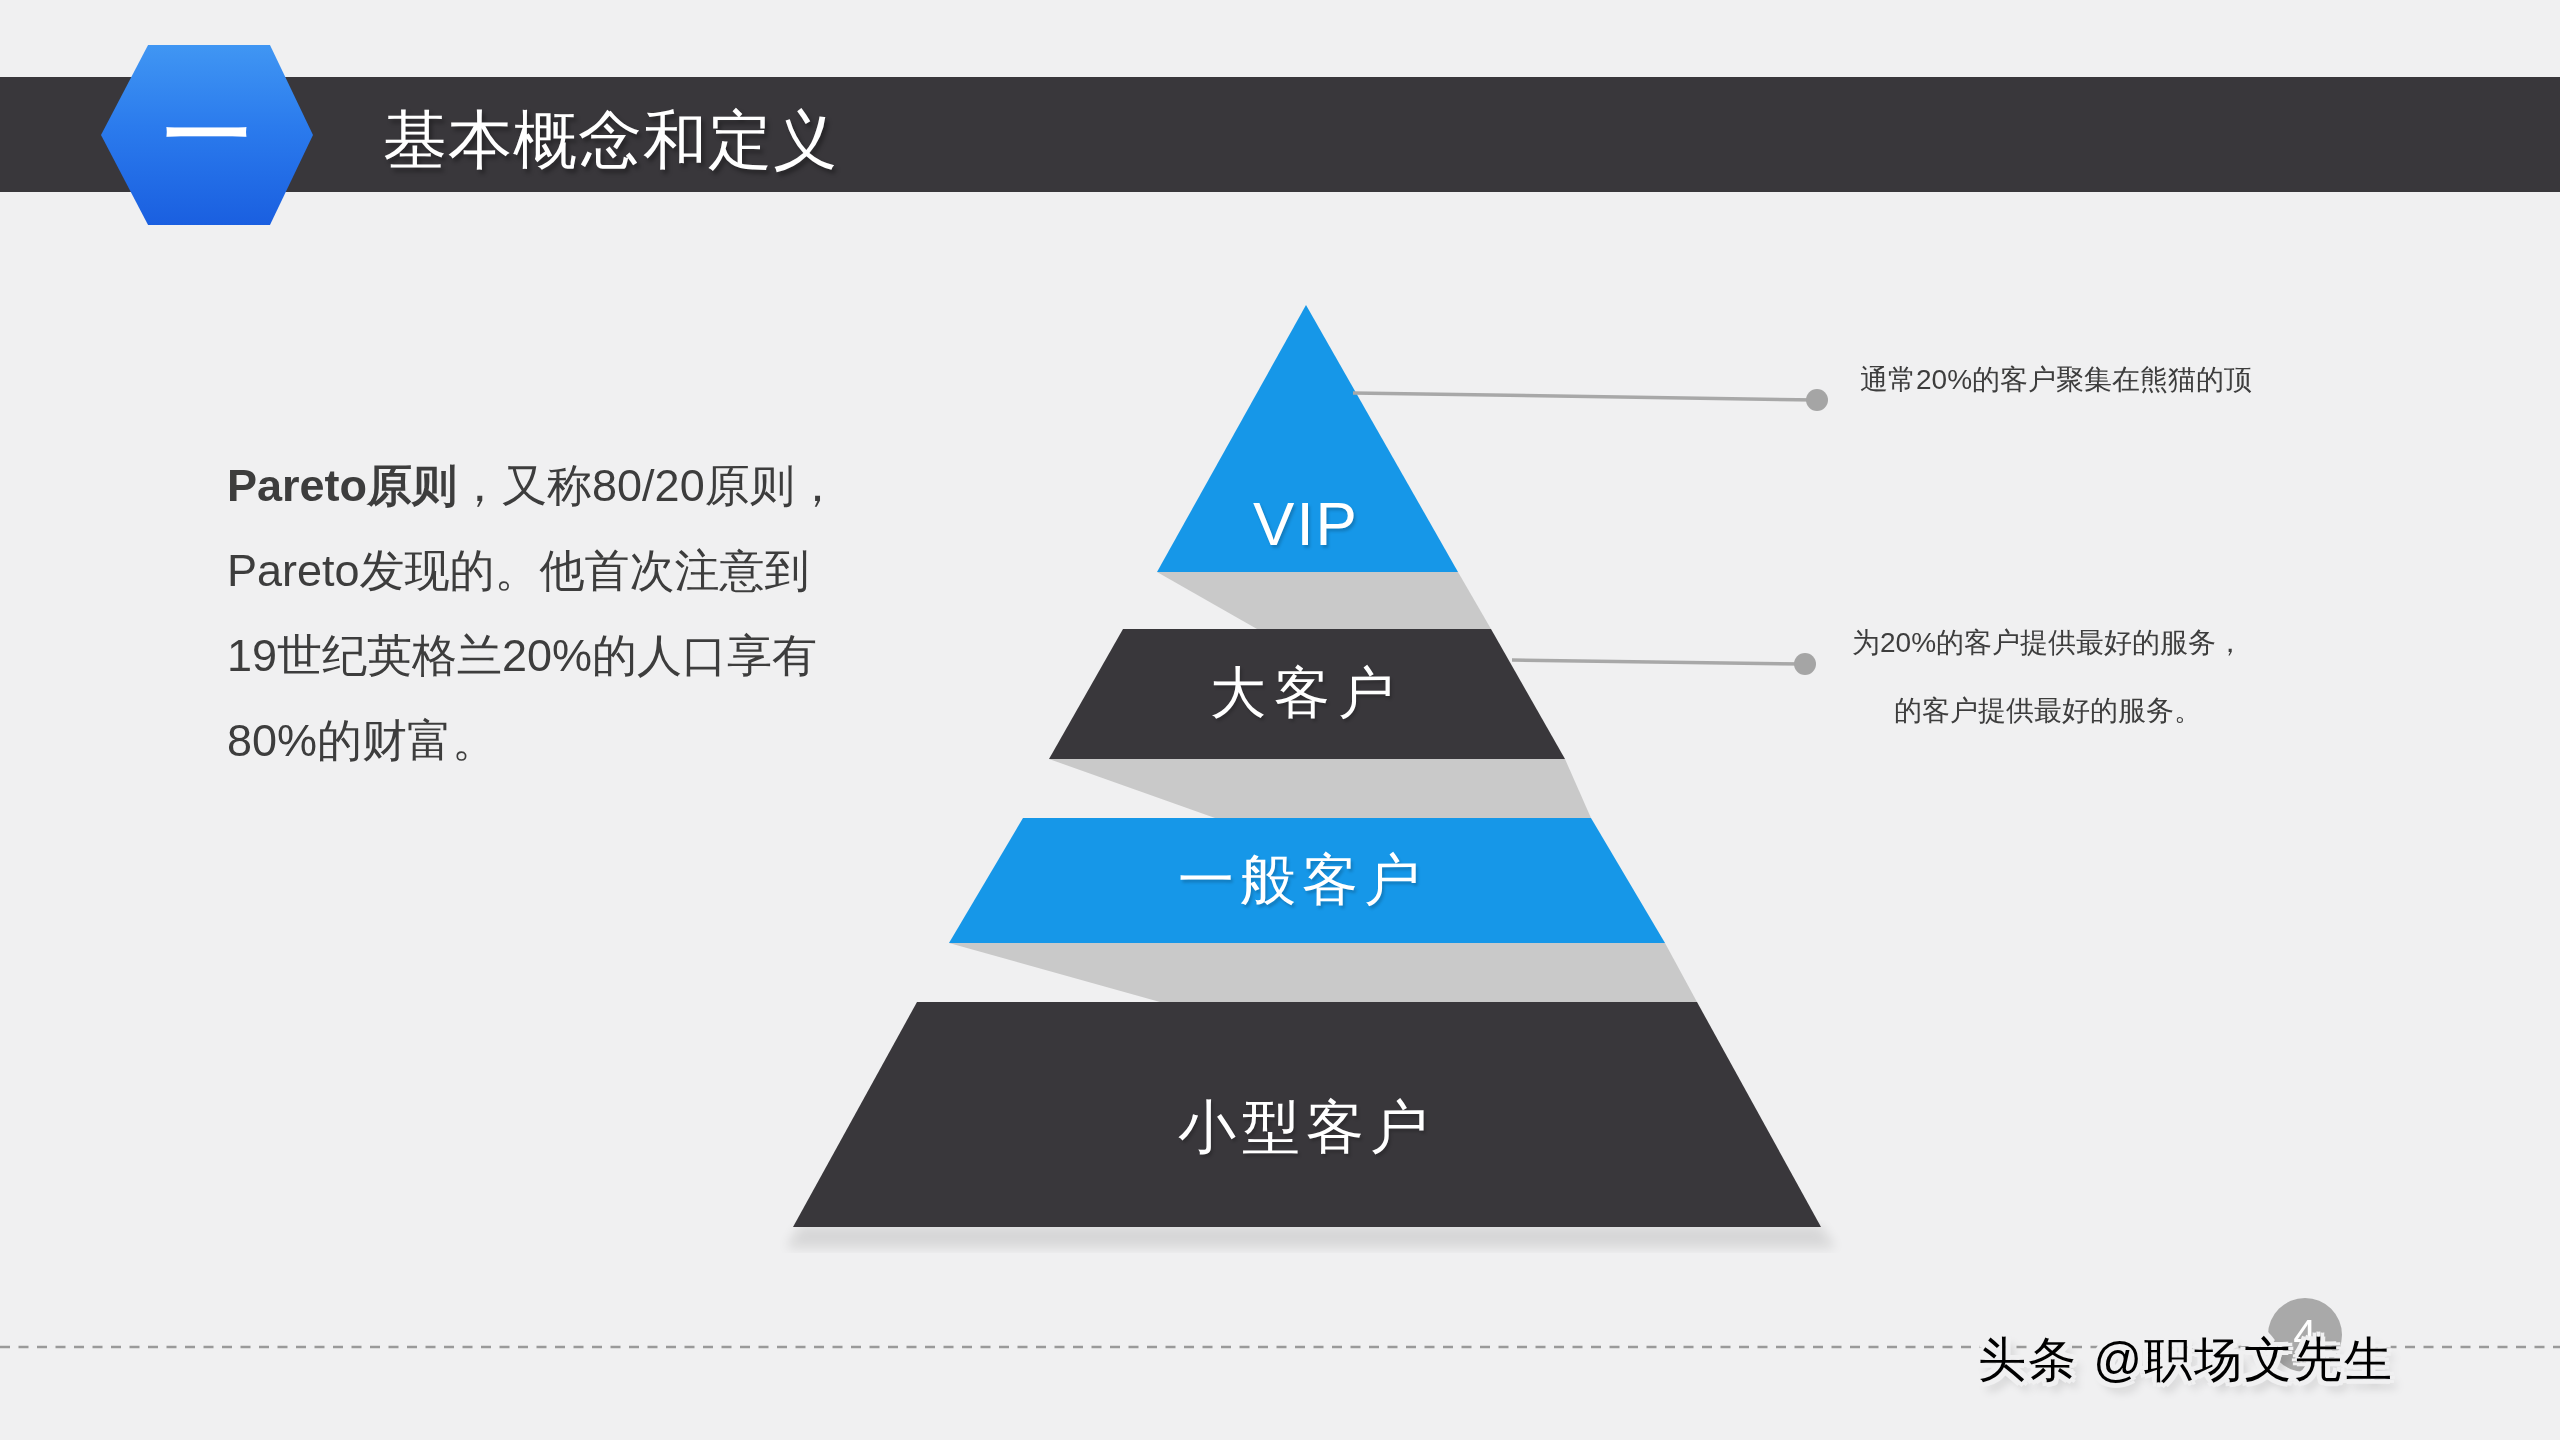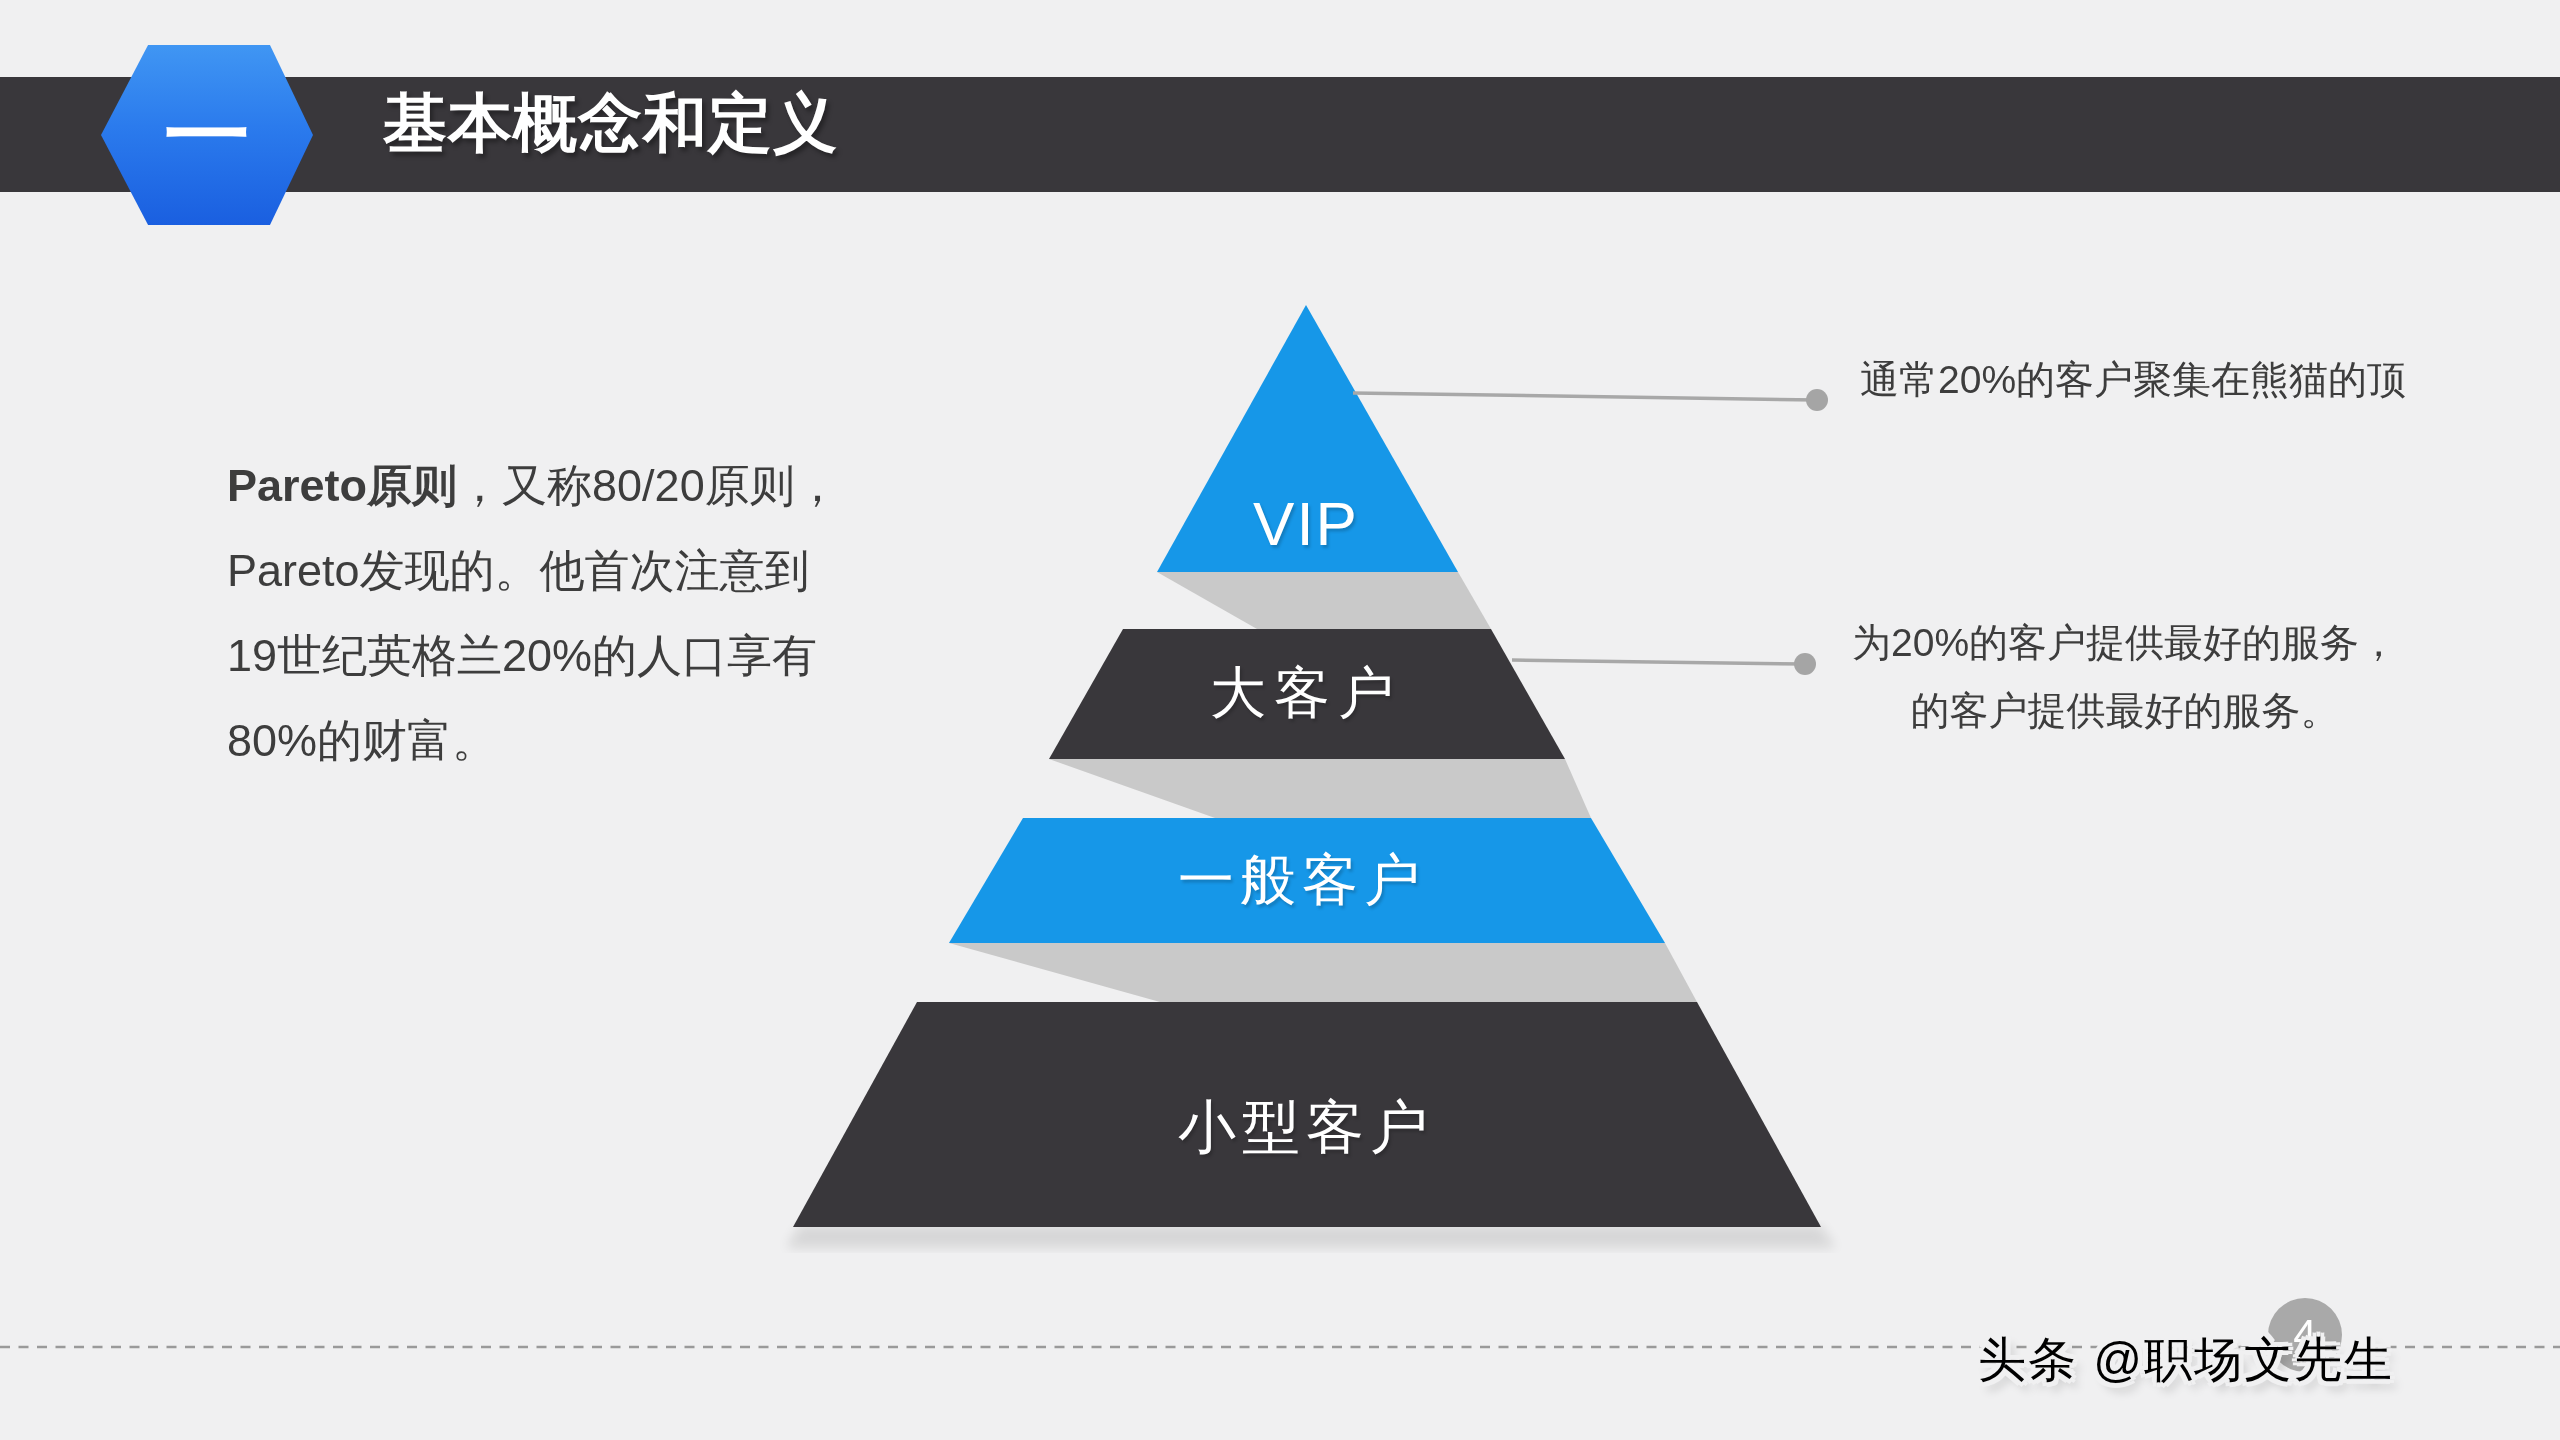--- a/index.html
+++ b/index.html
@@ -16,22 +16,22 @@
     clip-path:polygon(0% 50%,22.2% 0%,79.7% 0%,100% 50%,79.7% 100%,22.2% 100%);
     filter:drop-shadow(0 5px 6px rgba(0,0,0,.28));
     z-index:4;
   }
   .hexagon-number{
     position:absolute;left:0;top:0;width:100%;height:100%;
     display:flex;align-items:center;justify-content:center;
     color:#fff;font-size:86px;font-weight:700;line-height:1;
   }
   .slide-title{
-    position:absolute;left:383px;top:66px;height:115px;display:flex;align-items:center;
-    color:#ffffff;font-size:64px;font-weight:700;letter-spacing:1px;
+    position:absolute;left:383px;top:83px;height:115px;display:flex;align-items:center;
+    color:#ffffff;font-size:64px;font-weight:400;letter-spacing:1px;
     text-shadow:3px 4px 4px rgba(0,0,0,.35);
     z-index:4;
   }
   
   .intro{
     position:absolute;left:227px;top:443px;width:690px;
     color:#3d3d3d;font-size:45px;line-height:85px;
   }
   .intro .lead{font-weight:700;}
   
@@ -41,21 +41,21 @@
     position:absolute;transform:translate(-50%,-50%);
     color:#ffffff;white-space:nowrap;z-index:2;
     text-shadow:2px 3px 3px rgba(0,0,0,.18);
   }
   .tier-label.vip     {left:1306px;top:523px;font-size:62px;letter-spacing:2px;}
   .tier-label.tier2   {left:1306px;top:694px;font-size:56px;letter-spacing:8px;}
   .tier-label.tier3   {left:1302px;top:881px;font-size:56px;letter-spacing:6px;}
   .tier-label.tier4   {left:1306px;top:1112px;font-size:58px;letter-spacing:6px;margin-top:16px;}
   
   .annotation{
-    position:absolute;color:#3d3d3d;font-size:39px;line-height:68px;white-space:nowrap;z-index:2;
+    position:absolute;color:#3d3d3d;font-size:28px;line-height:68px;white-space:nowrap;z-index:2;
   }
   .annotation.a1{left:1860px;top:346px;}
   .annotation.a2{left:1852px;top:609px;text-align:center;}
   
   .page-circle{
     position:absolute;left:2268px;top:1298px;width:74px;height:74px;border-radius:50%;
     background:#a9a9a9;display:flex;align-items:center;justify-content:center;
     color:#ffffff;font-size:42px;z-index:3;
   }
   .watermark{

